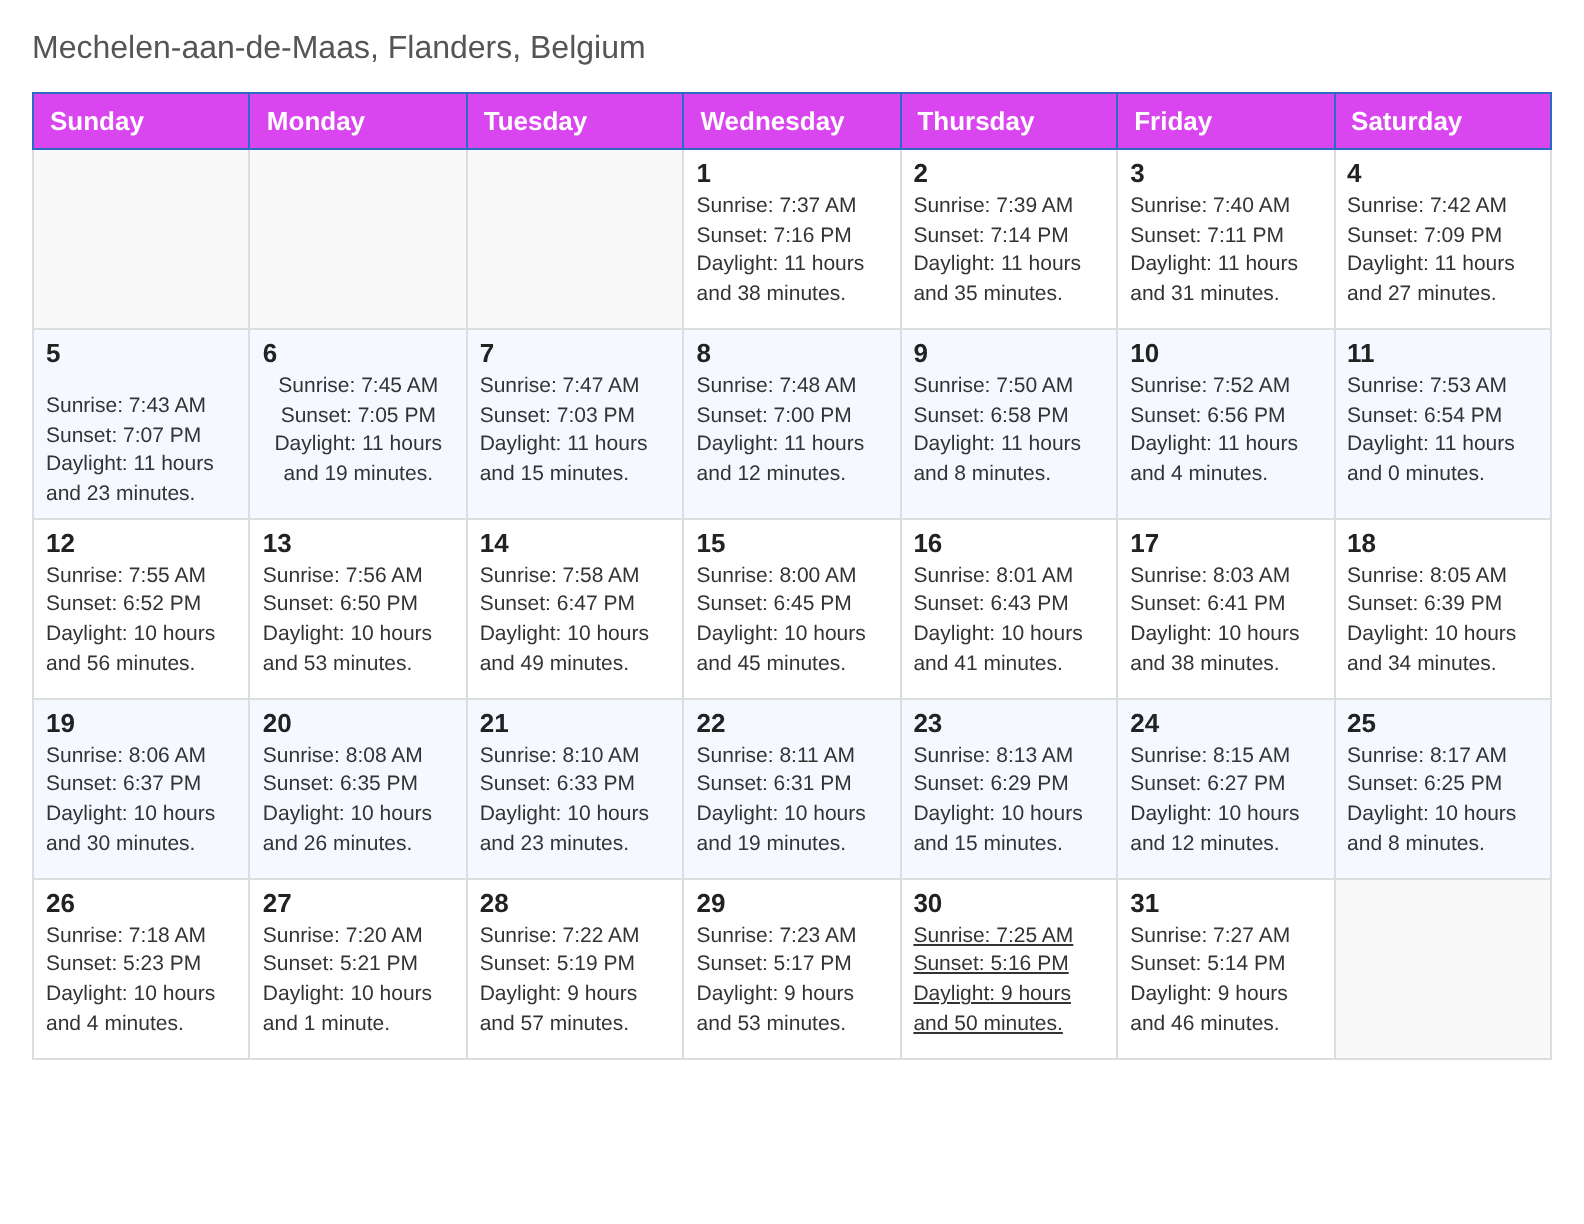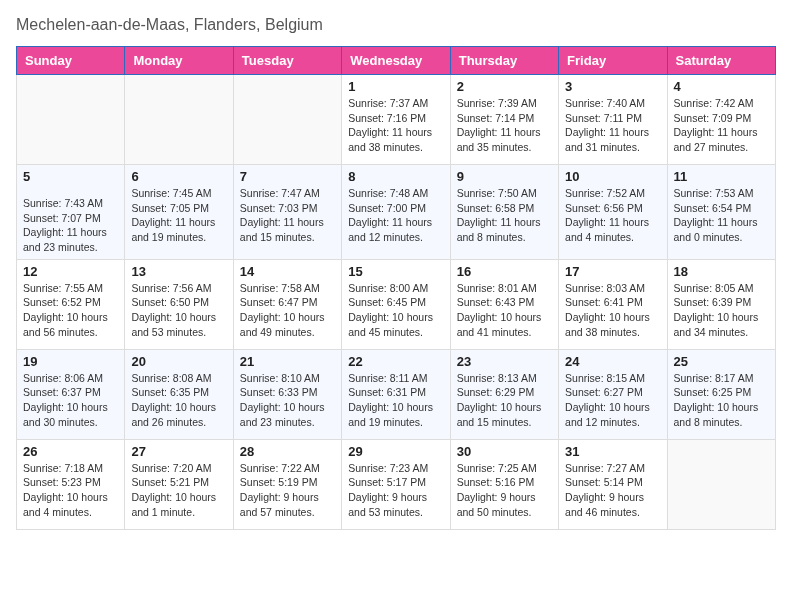--- a/index.html
+++ b/index.html
@@ -37,21 +37,21 @@
     .location-title {
       font-size: 16px;
       color: #555;
     }
     .calendar {
       width: 100%;
       border-collapse: collapse;
       border: 1px solid #ccc;
     }
     .calendar th {
-      background-color: #ec4899;
+      background-color: #d946ef;
       color: white;
       text-align: left;
       padding: 6px 8px;
       font-size: 13px;
       border: 1px solid #2d6abf;
     }
     .calendar td {
       vertical-align: top;
       padding: 4px 6px;
       border: 1px solid #ddd;
@@ -141,21 +141,21 @@
       <tr>
         <td>
           <span class="day-number">5</span>
           <div class="day-info" style="white-space: pre-line; margin-top: 12px;">Sunrise: 7:43 AM
 Sunset: 7:07 PM
 Daylight: 11 hours
 and 23 minutes.</div>
         </td>
         <td>
           <span class="day-number">6</span>
-          <div class="day-info" style="white-space: pre-line;">Sunrise: 7:45 AM
+          <div class="day-info" style="white-space: pre-line; text-align: center;">Sunrise: 7:45 AM
 Sunset: 7:05 PM
 Daylight: 11 hours
 and 19 minutes.</div>
         </td>
         <td>
           <span class="day-number">7</span>
           <div class="day-info" style="white-space: pre-line;">Sunrise: 7:47 AM
 Sunset: 7:03 PM
 Daylight: 11 hours
 and 15 minutes.</div>
@@ -315,21 +315,21 @@
         </td>
         <td>
           <span class="day-number">29</span>
           <div class="day-info" style="white-space: pre-line;">Sunrise: 7:23 AM
 Sunset: 5:17 PM
 Daylight: 9 hours
 and 53 minutes.</div>
         </td>
         <td>
           <span class="day-number">30</span>
-          <div class="day-info" style="white-space: pre-line;">Sunrise: 7:25 AM
+          <div class="day-info" style="white-space: pre-line; text-decoration: underline;">Sunrise: 7:25 AM
 Sunset: 5:16 PM
 Daylight: 9 hours
 and 50 minutes.</div>
         </td>
         <td>
           <span class="day-number">31</span>
           <div class="day-info" style="white-space: pre-line;">Sunrise: 7:27 AM
 Sunset: 5:14 PM
 Daylight: 9 hours
 and 46 minutes.</div>

